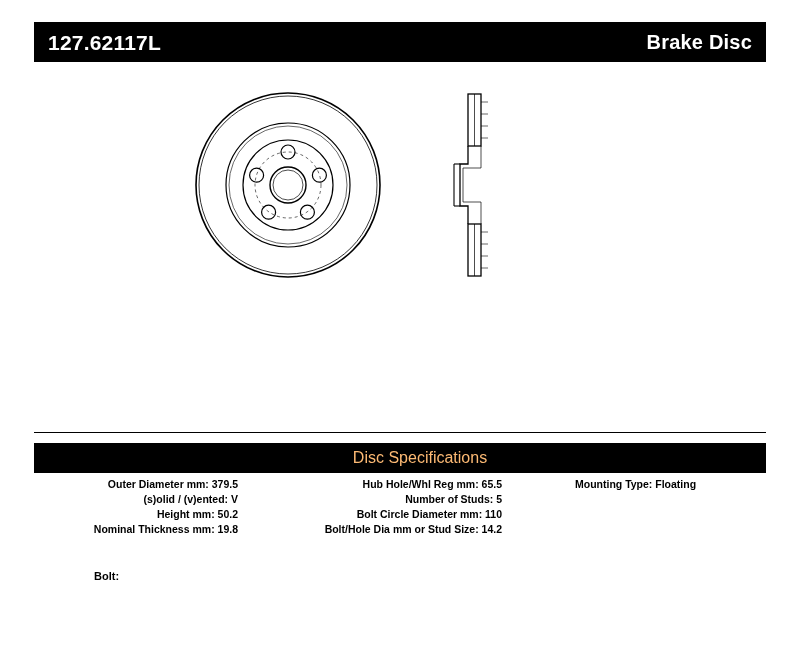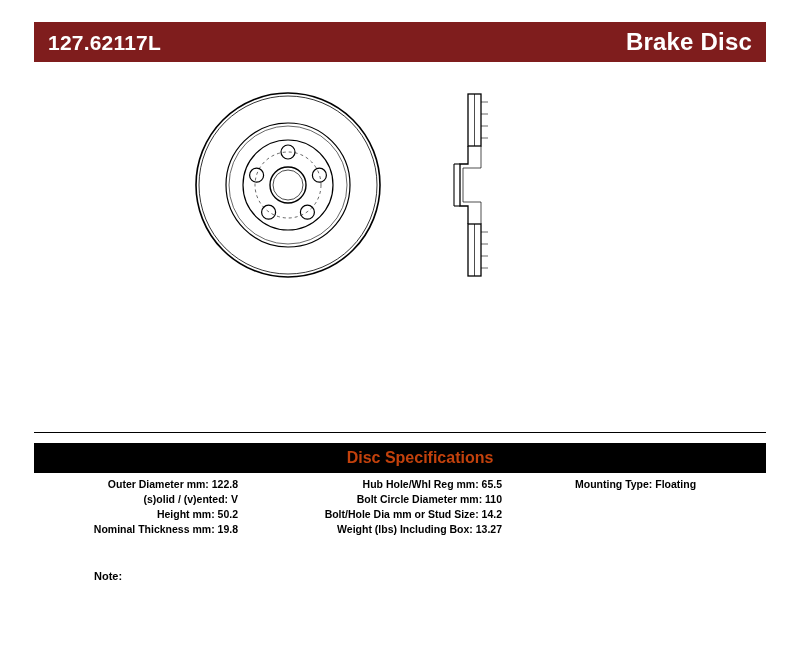--- a/index.html
+++ b/index.html
@@ -16,37 +16,37 @@
     overflow: hidden;
   }
 
   
   .header-bar {
     position: absolute;
     left: 34px;
     top: 22px;
     width: 732px;
     height: 40px;
-    background: #7f1d1d;
+    background: #000000;
     display: flex;
     align-items: center;
     justify-content: space-between;
     box-sizing: border-box;
     padding: 0 14px;
   }
   .header-part {
     color: #ffffff;
     font-size: 21px;
     font-weight: bold;
     letter-spacing: 0.2px;
     line-height: 1;
   }
   .header-title {
     color: #ffffff;
-    font-size: 24px;
+    font-size: 20px;
     font-weight: bold;
     letter-spacing: 0.2px;
     line-height: 1;
   }
 
   
   .drawing {
     position: absolute;
     left: 150px;
     top: 80px;
@@ -61,23 +61,23 @@
     top: 443px;
     width: 732px;
     height: 30px;
     background: #000000;
     display: flex;
     align-items: center;
     justify-content: center;
     box-sizing: border-box;
   }
   .specs-bar-title {
-    color: #c2410c;
+    color: #fdba74;
     font-size: 16px;
-    font-weight: bold;
+    font-weight: normal;
     line-height: 1;
     padding-left: 40px;
   }
 
   
   .specs-wrap {
     position: absolute;
     left: 34px;
     top: 477px;
     width: 732px;
@@ -187,34 +187,34 @@
 </div>
 
 <div class="bottom-rule"></div>
 
 <div class="specs-bar">
   <div class="specs-bar-title">Disc Specifications</div>
 </div>
 
 <div class="specs-wrap">
   <div class="col col-left">
-    <div class="spec-line">Outer Diameter mm: 122.8</div>
+    <div class="spec-line">Outer Diameter mm: 379.5</div>
     <div class="spec-line">(s)olid / (v)ented: V</div>
     <div class="spec-line">Height mm: 50.2</div>
     <div class="spec-line">Nominal Thickness mm: 19.8</div>
   </div>
 
   <div class="col col-mid">
     <div class="spec-line">Hub Hole/Whl Reg mm: 65.5</div>
+    <div class="spec-line">Number of Studs: 5</div>
     <div class="spec-line">Bolt Circle Diameter mm: 110</div>
     <div class="spec-line">Bolt/Hole Dia mm or Stud Size: 14.2</div>
-    <div class="spec-line">Weight (lbs) Including Box: 13.27</div>
   </div>
 
   <div class="col col-right">
     <div class="spec-line">Mounting Type: Floating</div>
   </div>
 </div>
 
 <div class="note">
-  <span>Note:</span>
+  <span>Bolt:</span>
   <span></span>
 </div>
 
 </body></html>

